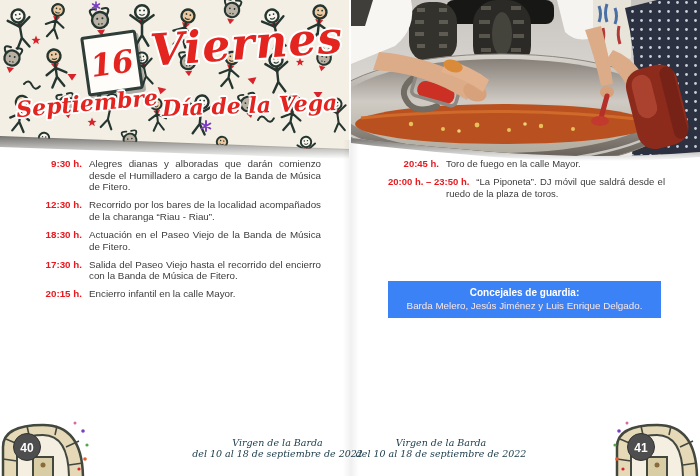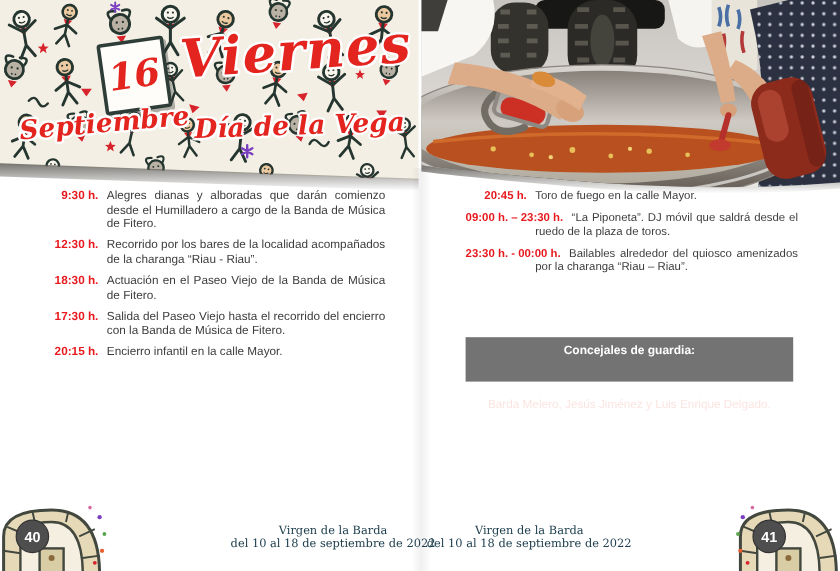--- a/index.html
+++ b/index.html
@@ -38,30 +38,30 @@
   .events-right{left:388px;width:277px;}
   .event{margin:0 0 6.5px;text-align:justify;color:#3c3c3c;}
   .events-left .event{font-size:9.8px;line-height:11.6px;padding-left:49px;text-indent:-49px;}
   .events-right .event{font-size:9.5px;line-height:11.6px;padding-left:58px;text-indent:-58px;}
   .event .time{display:inline-block;text-indent:0;font-weight:bold;color:#e8191e;margin-right:7px;}
   .events-left .time{min-width:42px;text-align:right;}
   .events-right .time{min-width:51px;text-align:right;}
 
   
   .notice{
-    position:absolute;left:388px;top:281px;width:273px;height:37px;background:#737373;
+    position:absolute;left:388px;top:281px;width:273px;height:37px;background:#3b82f6;
     color:#fff;text-align:center;box-sizing:border-box;padding-top:6px;
   }
   .notice .title{display:block;font-weight:bold;font-size:10px;line-height:12.5px;color:#ffffff;}
-  .notice .names{display:block;font-size:9.8px;line-height:12.5px;color:#fbe5e1;margin-top:32px;}
+  .notice .names{display:block;font-size:9.8px;line-height:12.5px;color:#fbe5e1;}
 
   
   .footer-text{
     position:absolute;top:438px;text-align:center;color:#20404f;
-    font-family:"DejaVu Serif", serif;
+    font-family:"DejaVu Serif", serif;font-style:italic;
     font-size:9.5px;line-height:10.5px;
   }
   .footer-left-text{left:190px;width:175px;}
   .footer-right-text{left:355px;width:172px;}
   .arch{position:absolute;top:417px;width:94px;height:62px;}
   .arch-left{left:-3px;}
   .arch-right{right:-5px;}
 
   .gutter{
     position:absolute;left:343px;top:140px;width:16px;height:336px;
@@ -275,22 +275,21 @@
 
   <div class="events events-left">
       <p class="event"><span class="time">9:30 h.</span><span>Alegres dianas y alboradas que darán comienzo desde el Humilladero a cargo de la Banda de Música de Fitero.</span></p>
       <p class="event"><span class="time">12:30 h.</span><span>Recorrido por los bares de la localidad acompañados de la charanga “Riau - Riau”.</span></p>
       <p class="event"><span class="time">18:30 h.</span><span>Actuación en el Paseo Viejo de la Banda de Música de Fitero.</span></p>
       <p class="event"><span class="time">17:30 h.</span><span>Salida del Paseo Viejo hasta el recorrido del encierro con la Banda de Música de Fitero.</span></p>
       <p class="event"><span class="time">20:15 h.</span><span>Encierro infantil en la calle Mayor.</span></p>
     </div>
   <div class="events events-right">
       <p class="event"><span class="time">20:45 h.</span><span>Toro de fuego en la calle Mayor.</span></p>
-      <p class="event"><span class="time">09:00 h. – 23:30 h.</span><span>“La Piponeta”. DJ móvil que saldrá desde el ruedo de la plaza de toros.</span></p>
-      <p class="event"><span class="time">23:30 h. - 00:00 h.</span><span>Bailables alrededor del quiosco amenizados por la charanga “Riau – Riau”.</span></p>
+      <p class="event"><span class="time">20:00 h. – 23:50 h.</span><span>“La Piponeta”. DJ móvil que saldrá desde el ruedo de la plaza de toros.</span></p>
     </div>
 
   <div class="notice">
     <span class="title">Concejales de guardia:</span>
     <span class="names">Barda Melero, Jesús Jiménez y Luis Enrique Delgado.</span>
   </div>
 
   <div class="footer-text footer-left-text">
     <div>Virgen de la Barda</div>
     <div>del 10 al 18 de septiembre de 2022</div>

